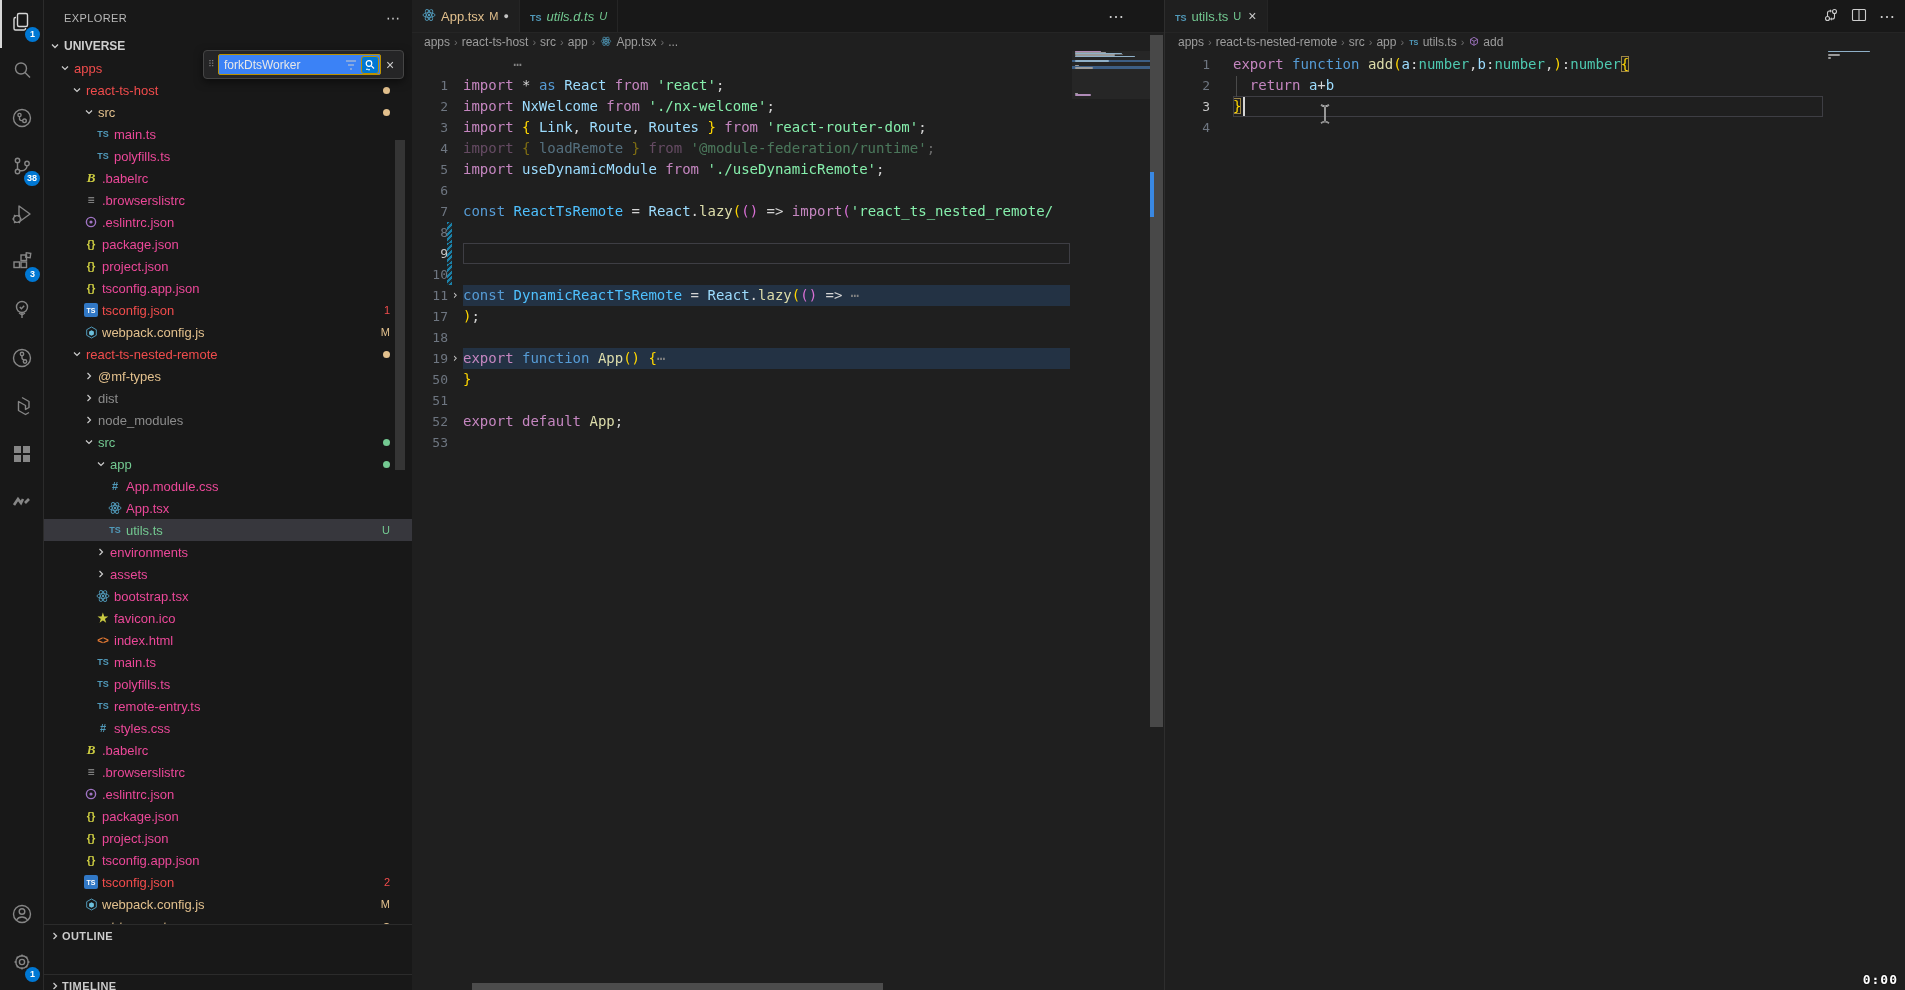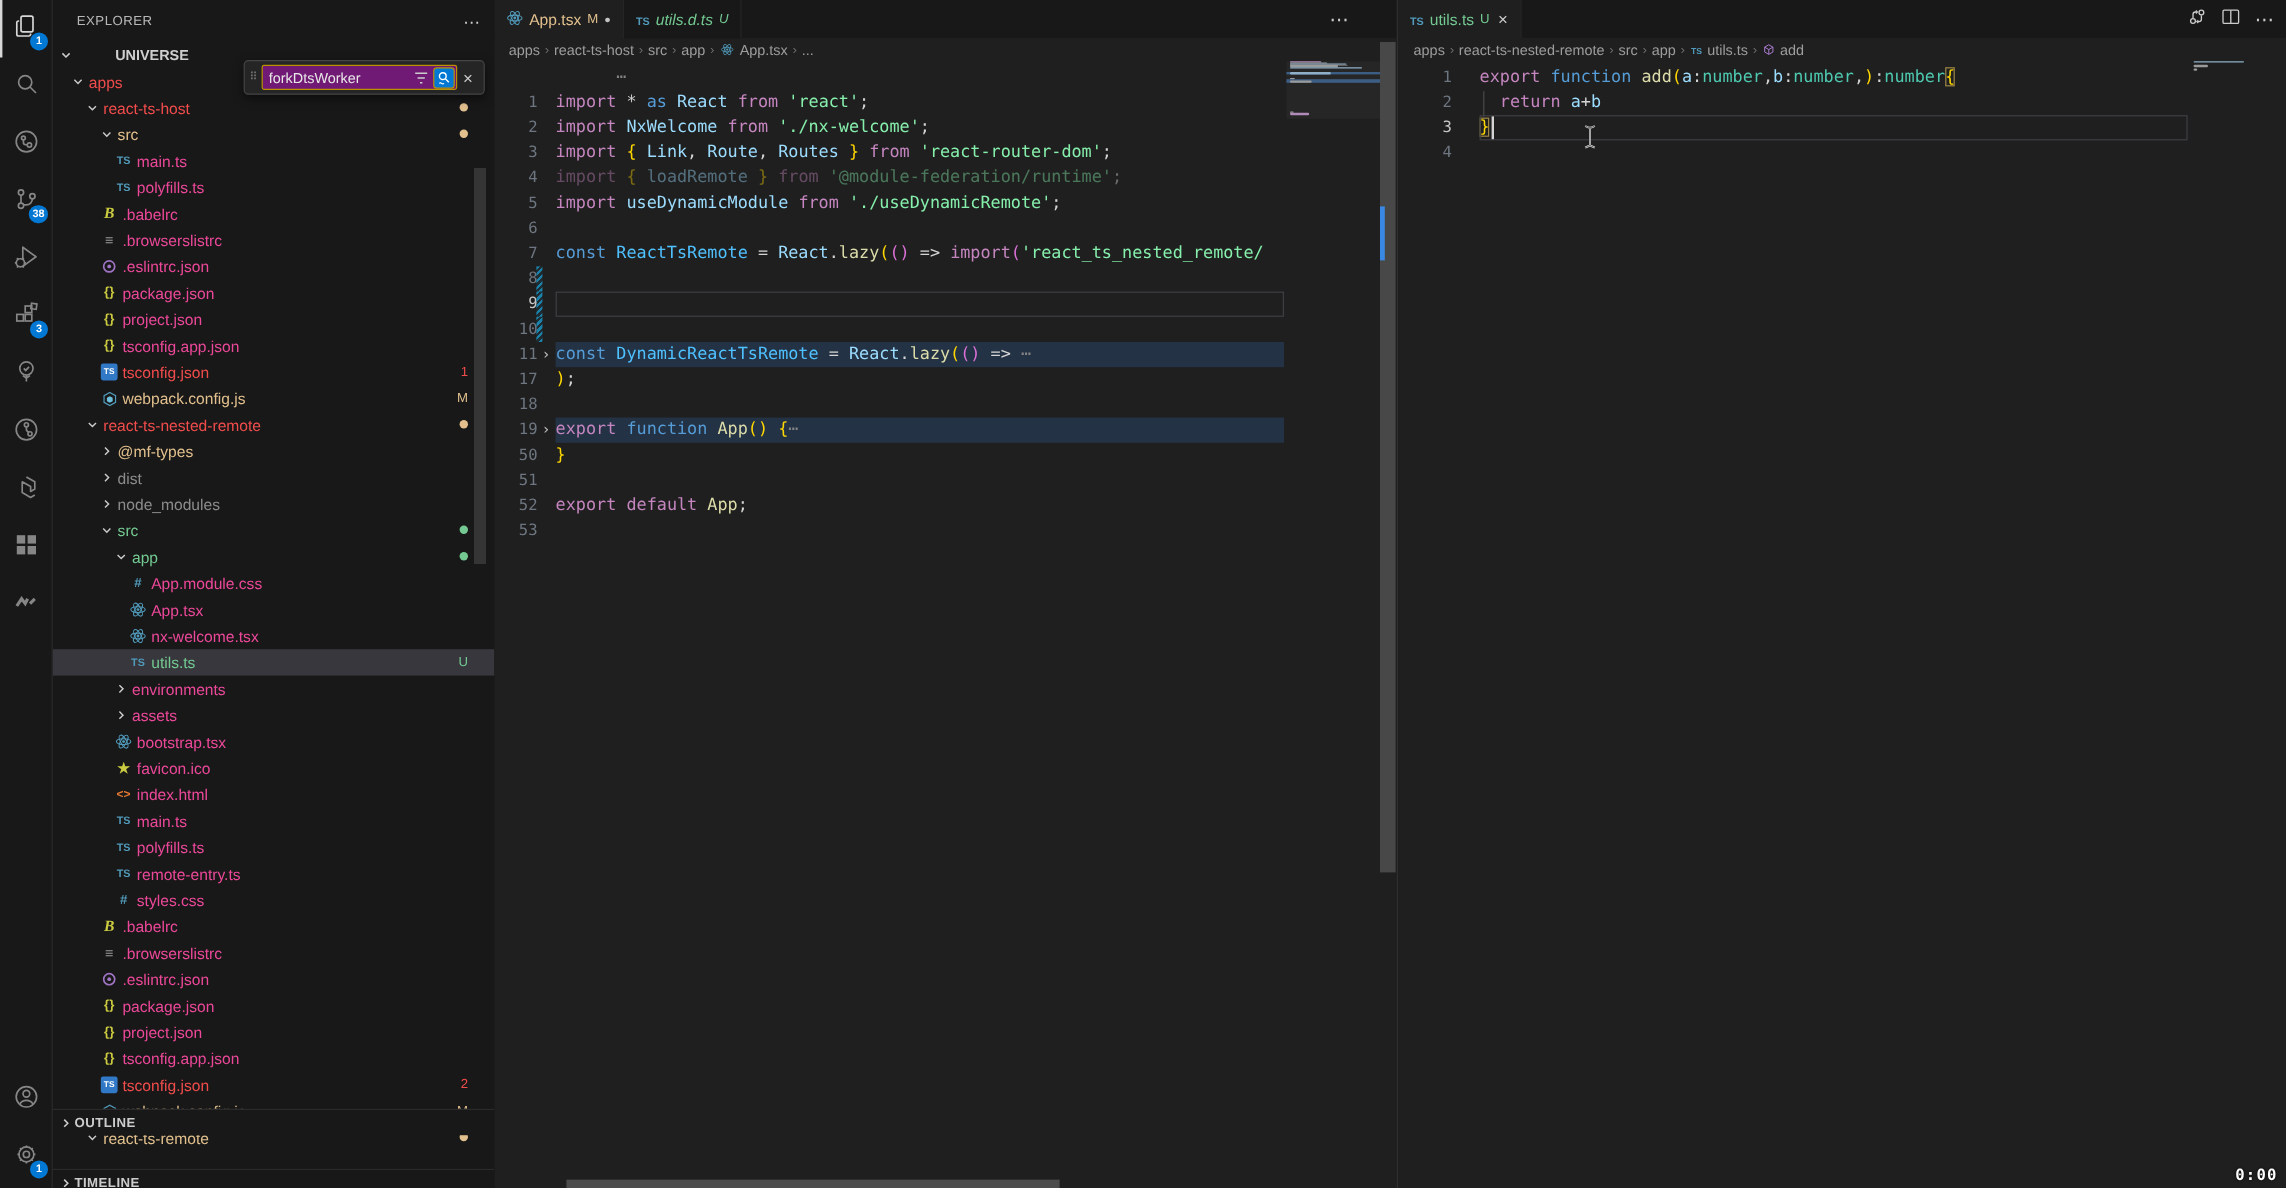--- a/index.html
+++ b/index.html
@@ -18,40 +18,40 @@
   .act-item { position:relative; width:44px; height:48px; display:flex; align-items:center; justify-content:center; color:#868686; cursor:pointer; }
   .act-item.active { color:#d7d7d7; box-shadow:inset 2px 0 0 #d7d7d7; }
   .act-item svg { width:24px; height:24px; }
   .act-badge { position:absolute; right:4px; bottom:6px; min-width:15px; height:15px; padding:0 3px; border-radius:9px; background:#0078d4; color:#fff; font-size:9px; line-height:15px; text-align:center; font-weight:bold; }
   #act-bottom { position:absolute; left:0; bottom:2px; width:44px; }
 
   
   #sb-title { height:35px; display:flex; align-items:center; justify-content:space-between; padding:0 12px 0 20px; }
   #sb-title-label { font-size:11px; color:#b8b8b8; letter-spacing:.4px; }
   #sb-title-more { color:#cccccc; font-size:14px; cursor:pointer; }
-  #ws-row { height:22px; display:flex; align-items:center; font-weight:bold; font-size:12px; color:#cfcfcf; padding-left:4px; cursor:pointer;gap:32px; }
+  #ws-row { height:22px; display:flex; align-items:center; font-weight:bold; font-size:12px; color:#cfcfcf; padding-left:4px; cursor:pointer; }
   #ws-row .tw { margin-right:2px; }
   #tree { position:absolute; left:0; top:57px; width:368px; }
   .trow { position:relative; height:22px; display:flex; align-items:center; font-size:13px; cursor:pointer; white-space:nowrap; }
   .trow.selected { background:#37373d; }
   .tw { width:14px; display:flex; align-items:center; justify-content:center; flex:none; color:#cccccc; }
   .ficon { width:18px; display:flex; align-items:center; justify-content:center; flex:none; font-weight:bold; }
   .tlabel { margin-left:2px; }
   .tbadge { position:absolute; right:22px; font-size:11px; }
   .dot { width:7px; height:7px; border-radius:50%; display:inline-block; }
   .c-err{color:#f14c4c} .c-mod{color:#e2c08d} .c-green{color:#73c991} .c-dim{color:#8c8c8c} .c-fg{color:#ec4899} .bg-mod{background:#e2c08d} .bg-green{background:#73c991}
   #sb-scroll { position:absolute; left:351px; top:140px; width:10px; height:330px; background:rgba(110,110,110,.35); }
   .sb-section { position:absolute; left:0; width:368px; height:22px; border-top:1px solid #2b2b2b; display:flex; align-items:center; font-size:11px; font-weight:bold; color:#cccccc; background:#181818; padding-left:4px; letter-spacing:.4px; cursor:pointer; }
   #sec-outline { top:924px; }
   #sec-timeline { top:974px; }
 
   
   #findw { position:absolute; left:159px; top:50px; width:201px; height:29px; background:#252526; border:1px solid #454545; border-radius:4px; box-shadow:0 3px 8px rgba(0,0,0,.5); display:flex; align-items:center; padding:0 4px; z-index:40; }
   #findw .grip { color:#7a7a7a; font-size:9px; line-height:9px; width:10px; letter-spacing:1px; }
-  #find-box { flex:1; height:21px; border:1px solid #bb9100; background:#701a75; border-radius:2px; display:flex; align-items:center; padding-left:5px; }
+  #find-box { flex:1; height:21px; border:1px solid #bb9100; background:#3b82f6; border-radius:2px; display:flex; align-items:center; padding-left:5px; }
   #find-input { color:#e8e8e8; font-size:12px; flex:1; }
   .find-btn { width:18px; height:18px; display:flex; align-items:center; justify-content:center; color:#cccccc; cursor:pointer; flex:none; }
   #btn-fuzzy { background:#0078d4; border:1px solid #bb9100; border-radius:3px; color:#fff; margin:0 1px; }
   #find-close { width:18px; text-align:center; color:#cccccc; font-size:14px; cursor:pointer; flex:none; }
 
   
   .tabbar { position:relative; height:33px; background:#181818; display:flex; align-items:stretch; border-bottom:1px solid #252525; }
   .tab { display:flex; align-items:center; gap:5px; padding:0 10px; font-size:13px; background:#181818; border-right:1px solid #252525; cursor:pointer; }
   .tab.active { background:#1f1f1f; }
   .tab .dirty { font-size:9px; color:#c4c4c4; }
@@ -378,33 +378,20 @@
             <g stroke="#519aba" stroke-width="0.9" fill="none">
               <ellipse cx="7" cy="7" rx="6" ry="2.4"></ellipse>
               <ellipse cx="7" cy="7" rx="6" ry="2.4" transform="rotate(60 7 7)"></ellipse>
               <ellipse cx="7" cy="7" rx="6" ry="2.4" transform="rotate(120 7 7)"></ellipse>
             </g>
             <circle cx="7" cy="7" r="1.2" fill="#519aba"></circle>
           </svg>
         </span>
         <span class="tlabel c-fg">App.tsx</span>
       </div>
-      <div class="trow" style="padding-left: 62px;">
-        <span class="ficon">
-          <svg width="14" height="14" viewBox="0 0 14 14">
-            <g stroke="#519aba" stroke-width="0.9" fill="none">
-              <ellipse cx="7" cy="7" rx="6" ry="2.4"></ellipse>
-              <ellipse cx="7" cy="7" rx="6" ry="2.4" transform="rotate(60 7 7)"></ellipse>
-              <ellipse cx="7" cy="7" rx="6" ry="2.4" transform="rotate(120 7 7)"></ellipse>
-            </g>
-            <circle cx="7" cy="7" r="1.2" fill="#519aba"></circle>
-          </svg>
-        </span>
-        <span class="tlabel c-fg">nx-welcome.tsx</span>
-      </div>
       <div class="trow selected" style="padding-left: 62px;">
         <span class="ficon">
           <span class="mini-ts">TS</span>
         </span>
         <span class="tlabel c-green">utils.ts</span>
         <span class="tbadge c-green">U</span>
       </div>
       <div class="trow" style="padding-left: 50px;">
         <span class="tw">
           <svg width="10" height="10" viewBox="0 0 10 10">

